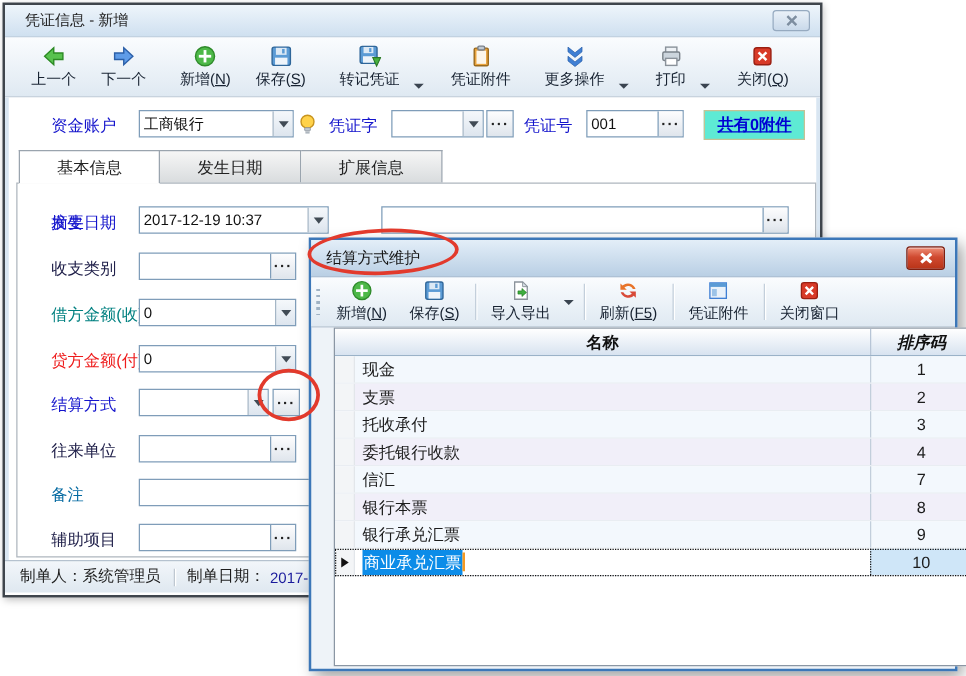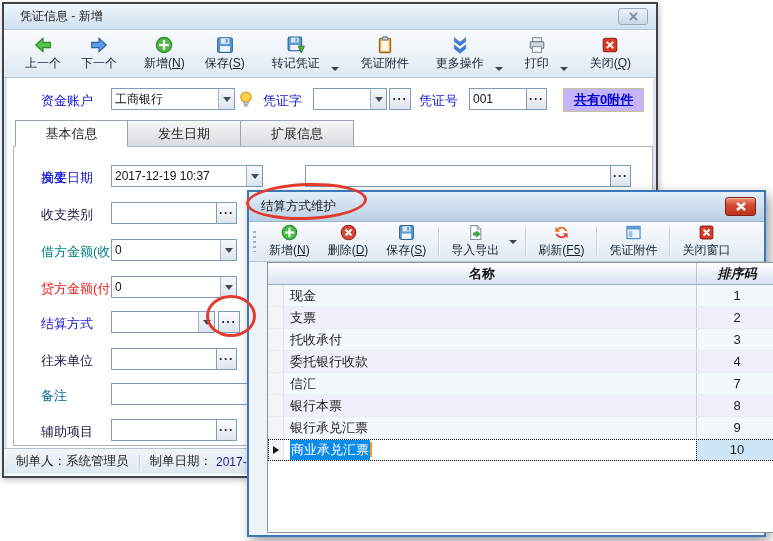--- a/index.html
+++ b/index.html
@@ -44,21 +44,21 @@
   .combo-arrow{width:16px;align-self:stretch;border-left:1px solid #a5b6c6;
     background:linear-gradient(#f5f8fb,#dde5ee);display:flex;align-items:center;justify-content:center;}
   .combo-arrow i{width:0;height:0;border:4px solid transparent;border-top:5px solid #414b55;margin-top:4px;}
   .dots-addon{width:20px;align-self:stretch;border-left:1px solid #7f9db9;
     background:linear-gradient(#fdfdfe,#dfe5ec);display:flex;align-items:center;justify-content:center;}
   .dots-addon::after{content:"\00B7\00B7\00B7";font-weight:bold;font-size:12px;color:#222;letter-spacing:1px;line-height:6px;}
   .dots-btn{position:absolute;width:22px;height:22px;border:1px solid #7f9db9;
     background:linear-gradient(#fdfdfe,#dfe5ec);display:flex;align-items:center;justify-content:center;}
   .dots-btn::after{content:"\00B7\00B7\00B7";font-weight:bold;font-size:12px;color:#222;letter-spacing:1px;}
   .bulb{position:absolute;width:18px;height:20px;top:2px;}
-  .attach-box{position:absolute;height:24px;border:1px solid #c5c294;background:#c4b5fd;
+  .attach-box{position:absolute;height:24px;border:1px solid #c5c294;background:#5eead4;
     display:flex;align-items:center;justify-content:center;padding:0 10px;}
   .attach-box a{font-size:13px;color:var(--link-blue);text-decoration:underline;font-weight:bold;}
 
   
   .tabs{position:absolute;left:8px;top:42px;height:27px;display:flex;}
   .tab{width:113px;height:27px;display:flex;align-items:center;justify-content:center;
     font-size:13px;color:#222;border:1px solid #9aa4ae;border-left-width:0;
     background:linear-gradient(#f6f6f6,#d9dcde);}
   .tab:first-child{border-left-width:1px;}
   .tab.active{background:#fff;border-bottom-color:#fff;position:relative;z-index:2;}
@@ -375,29 +375,20 @@
               <circle cx="8" cy="8" r="6.8" fill="#4db848" stroke="#2e8a2a"></circle>
               <rect x="7" y="3.6" width="2" height="8.8" fill="#fff"></rect>
               <rect x="3.6" y="7" width="8.8" height="2" fill="#fff"></rect>
             </svg>
           </span>
         <span class="tb-label">新增(<u>N</u>)</span>
       </div>
       <div class="tb-btn">
         <span class="tb-icon">
             <svg viewBox="0 0 16 16">
-              <circle cx="8" cy="8" r="6.8" fill="#d84a38" stroke="#9a2415"></circle>
-              <path d="M5.2 5.2 L10.8 10.8 M10.8 5.2 L5.2 10.8" stroke="#fff" stroke-width="1.8" fill="none"></path>
-            </svg>
-          </span>
-        <span class="tb-label">删除(<u>D</u>)</span>
-      </div>
-      <div class="tb-btn">
-        <span class="tb-icon">
-            <svg viewBox="0 0 16 16">
               <rect x="1.5" y="1.5" width="13" height="13" rx="1.5" fill="#5b9bd5" stroke="#2f6699"></rect>
               <rect x="4.2" y="2" width="7.6" height="5" fill="#dce9f5"></rect>
               <rect x="8.6" y="2.8" width="1.8" height="3.2" fill="#5b9bd5"></rect>
               <rect x="3.6" y="9" width="8.8" height="5" fill="#eef4fa"></rect>
             </svg>
           </span>
         <span class="tb-label">保存(<u>S</u>)</span>
       </div>
       <div class="tb-sep"></div>
       <div class="tb-btn">

